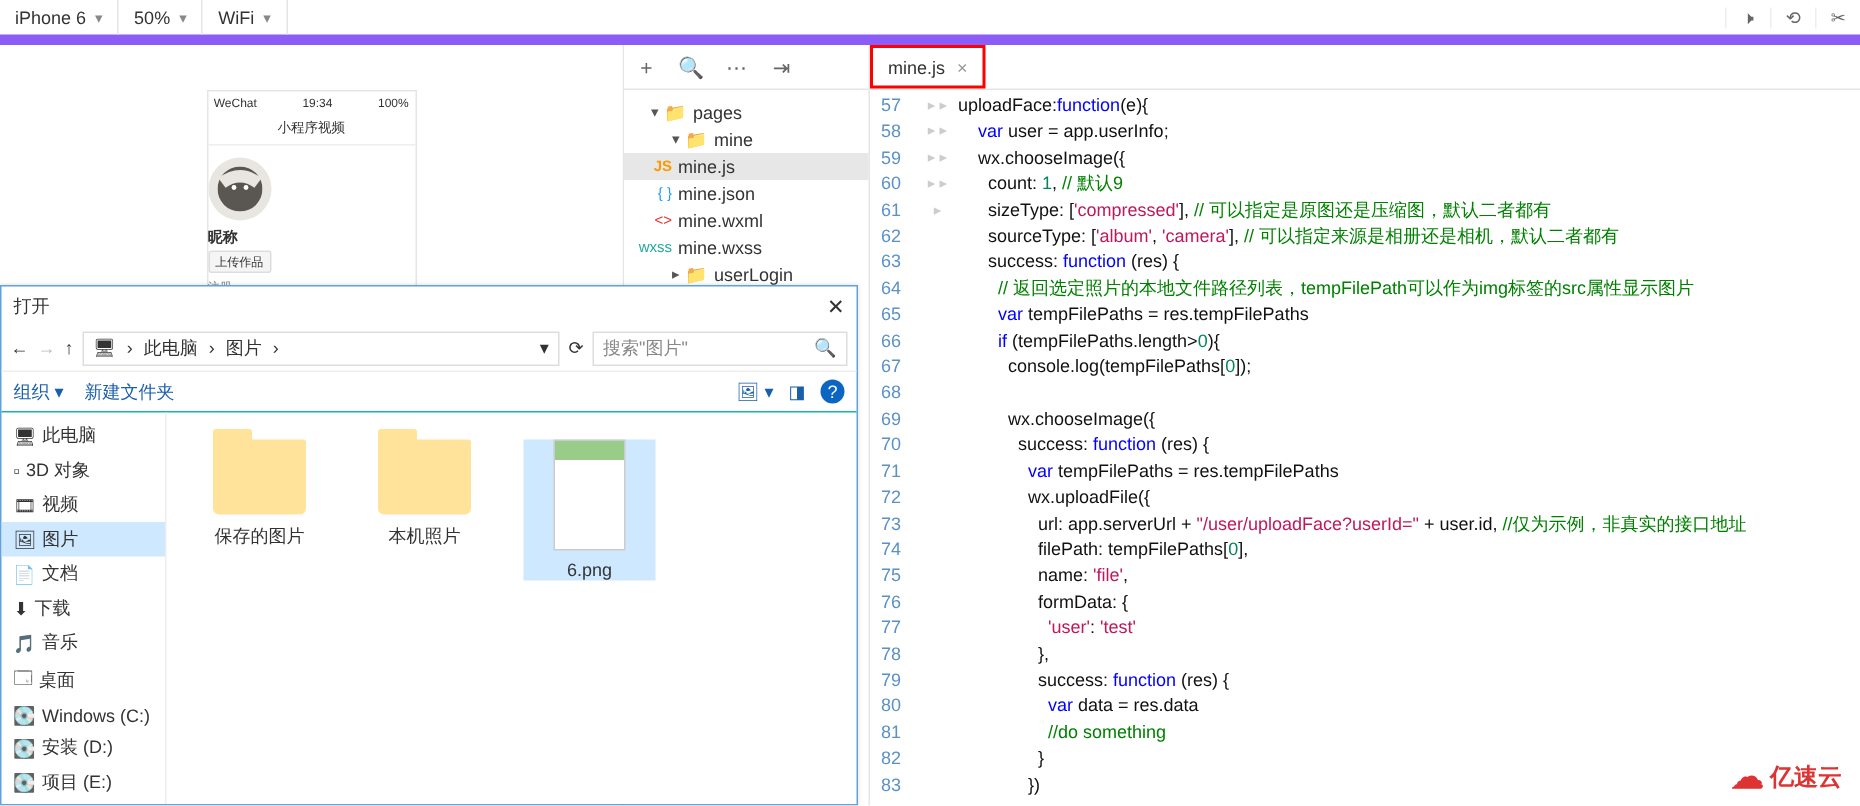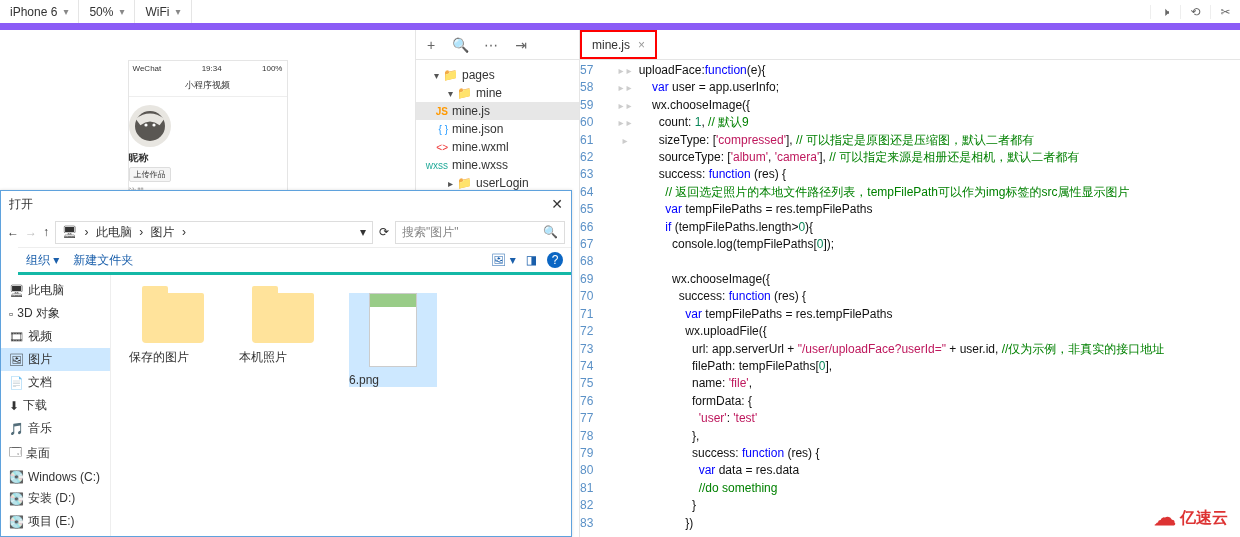--- a/index.html
+++ b/index.html
@@ -4,21 +4,21 @@
 <style>
   * { margin:0; padding:0; box-sizing:border-box; font-family: -apple-system, "Segoe UI", Tahoma, sans-serif; }
   body { width:1240px; height:537px; overflow:hidden; background:#fff; font-size:12px; color:#333; position:relative; }
   .top-bar { height:30px; display:flex; align-items:stretch; border-bottom:7px solid #8b5cf6; }
   .top-sel { display:flex; align-items:center; padding:0 10px; border-right:1px solid #e5e5e5; gap:6px; cursor:pointer; }
   .top-sel .chev { font-size:10px; color:#888; }
   .top-icons { display:flex; align-items:center; margin-left:auto; }
   .top-ico { width:30px; display:flex; align-items:center; justify-content:center; color:#666; border-left:1px solid #eee; }
   .main { display:flex; height:calc(100% - 30px); }
   .preview { width:415px; background:#fff; position:relative; }
-  .phone { margin:30px auto 0; width:160px; background:#fff; border:1px solid #e5e5e5; }
+  .phone { margin:30px auto 0; width:140px; background:#fff; border:1px solid #e5e5e5; }
   .ph-status { height:14px; display:flex; align-items:center; justify-content:space-between; padding:0 4px; font-size:8px; color:#333; }
   .ph-title { text-align:center; font-size:9px; color:#333; padding:4px 0; border-bottom:1px solid #eee; }
   .ph-body { padding:8px 0; }
   .avatar { width:42px; height:42px; border-radius:50%; background:#e8e6e1; display:inline-flex; align-items:center; justify-content:center; }
   .nick { font-size:10px; font-weight:bold; margin-top:4px; }
   .ph-btn { font-size:8px; background:#f5f5f5; border:1px solid #ddd; border-radius:2px; padding:1px 4px; display:inline-block; margin-top:2px; }
   .ph-link { font-size:8px; color:#888; margin-top:4px; }
   .mid { width:165px; border-left:1px solid #e5e5e5; border-right:1px solid #e5e5e5; display:flex; flex-direction:column; }
   .mid-top { height:30px; display:flex; align-items:center; border-bottom:1px solid #e5e5e5; }
   .mid-ico { width:30px; display:flex; align-items:center; justify-content:center; color:#666; font-size:14px; }
@@ -26,39 +26,39 @@
   .tab { display:flex; align-items:center; padding:0 10px 0 10px; gap:8px; border-right:1px solid #e5e5e5; border:2px solid #ff0000; }
   .tab .close { color:#999; font-size:12px; }
   .tree { padding:6px 0; font-size:12px; }
   .tree-row { display:flex; align-items:center; gap:4px; padding:2px 6px; }
   .tree-row.sel { background:#e7e7e7; }
   .indent1 { padding-left:18px; } .indent2 { padding-left:32px; } .indent3 { }
   .f-ico { width:26px; text-align:right; font-size:10px; }
   .js { color:#f90; font-weight:bold; } .json{ color:#29f; } .wxml{ color:#e33; } .wxss{ color:#2a9; }
   .chev { color:#555; font-size:10px; }
   .editor { flex:1; display:flex; overflow:hidden; font-family: Consolas, Monaco, monospace; font-size:12px; line-height:17.4px; }
-  .gutter { width:38px; text-align:left; color:#5b91c7; padding:2px 10px 2px 0; background:#fff; }
+  .gutter { width:38px; text-align:center; color:#5b91c7; padding:2px 10px 2px 0; background:#fff; }
   .fold  { width:14px; color:#ccc; padding-top:2px; font-size:10px; text-align:center; }
   .code  { flex:1; white-space:pre; padding-top:2px; color:#111; }
   .kw{color:#0000ff;} .str{color:#be185d;} .num{color:#098658;} .cm{color:#008000;}
   
   .dlg { position:absolute; left:0; top:190px; width:572px; height:347px; background:#fff; border:1px solid #5fa2dd; box-shadow:0 0 3px rgba(0,0,0,.15); }
   .dlg-title { display:flex; align-items:center; height:26px; padding:0 8px; font-size:12px; }
   .dlg-title .x { margin-left:auto; font-size:14px; }
   .dlg-nav { display:flex; align-items:center; height:30px; padding:0 6px; gap:6px; font-size:12px; color:#333; }
   .dlg-nav .crumb { display:flex; align-items:center; gap:4px; border:1px solid #ddd; padding:2px 6px; flex:1; }
   .dlg-nav .search { border:1px solid #ddd; padding:2px 6px; color:#888; width:170px; display:flex; align-items:center; justify-content:space-between; }
-  .dlg-tool { display:flex; align-items:center; height:28px; padding:0 8px; gap:14px; border-top:1px solid #eee; border-bottom:3px solid #14b8a6; color:#1a5fab;margin-left:17px; }
+  .dlg-tool { display:flex; align-items:center; height:28px; padding:0 8px; gap:14px; border-top:1px solid #eee; border-bottom:1px solid #14b8a6; color:#1a5fab; }
   .dlg-tool .right { margin-left:auto; display:flex; gap:10px; align-items:center; }
   .dlg-body { display:flex; height:calc(100% - 84px); }
   .dlg-side { width:110px; border-right:1px solid #eee; padding:4px 0; overflow:hidden; }
   .dlg-side div { padding:3px 8px; display:flex; align-items:center; gap:4px; }
   .dlg-side div.sel { background:#cde8ff; }
   .dlg-files { flex:1; display:flex; align-items:flex-start; gap:22px; padding:18px; }
-  .file { width:88px; }
+  .file { width:88px; text-align:center; }
   .file.sel { background:#cde8ff; }
   .folder { width:62px; height:50px; margin:0 auto 6px; background:#ffe39b; border-radius:2px 2px 4px 4px; position:relative; }
   .folder:before { content:""; position:absolute; top:-7px; left:0; width:26px; height:10px; background:#ffe39b; border-radius:2px 2px 0 0; }
   .thumb { width:48px; height:74px; margin:0 auto 6px; border:1px solid #ccc; background:linear-gradient(#9c8 0 18%, #fff 18% 100%); }
   .logo { position:absolute; right:12px; bottom:6px; font-size:16px; color:#d33; font-weight:bold; display:flex; align-items:center; gap:4px; }
   .logo .inf { font-size:22px; }
 </style>
 </head>
 <body>
 

